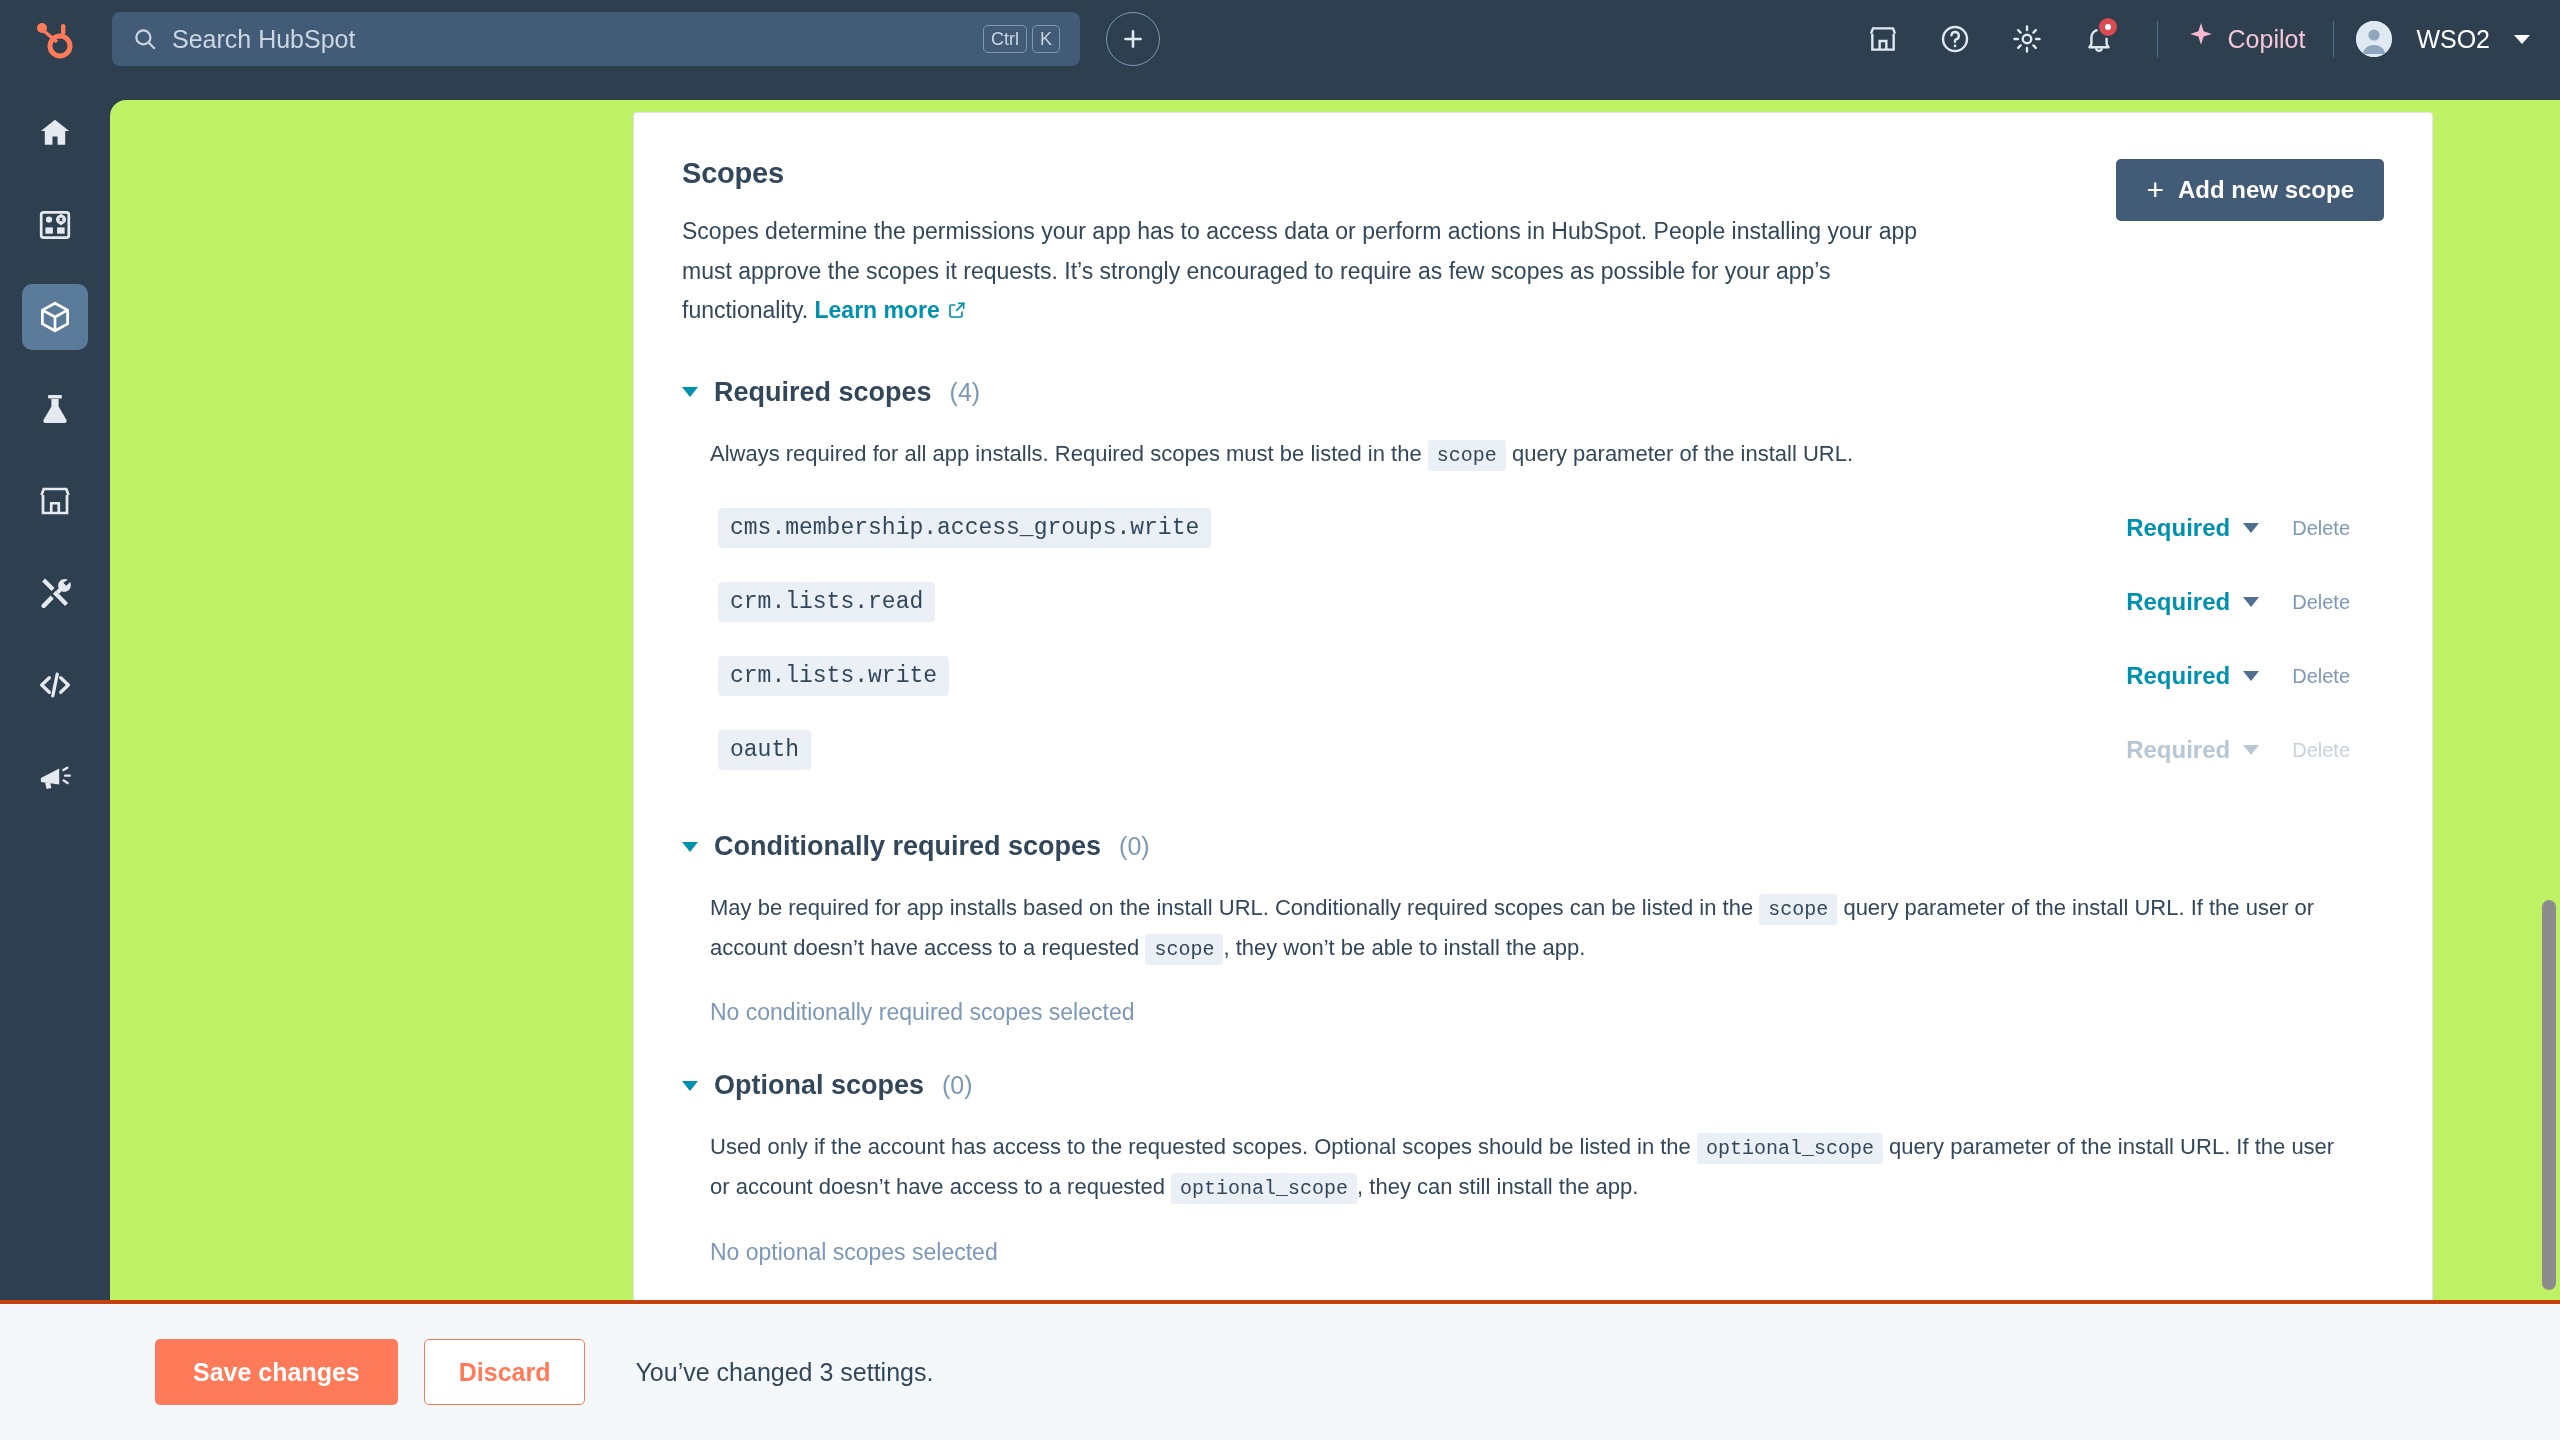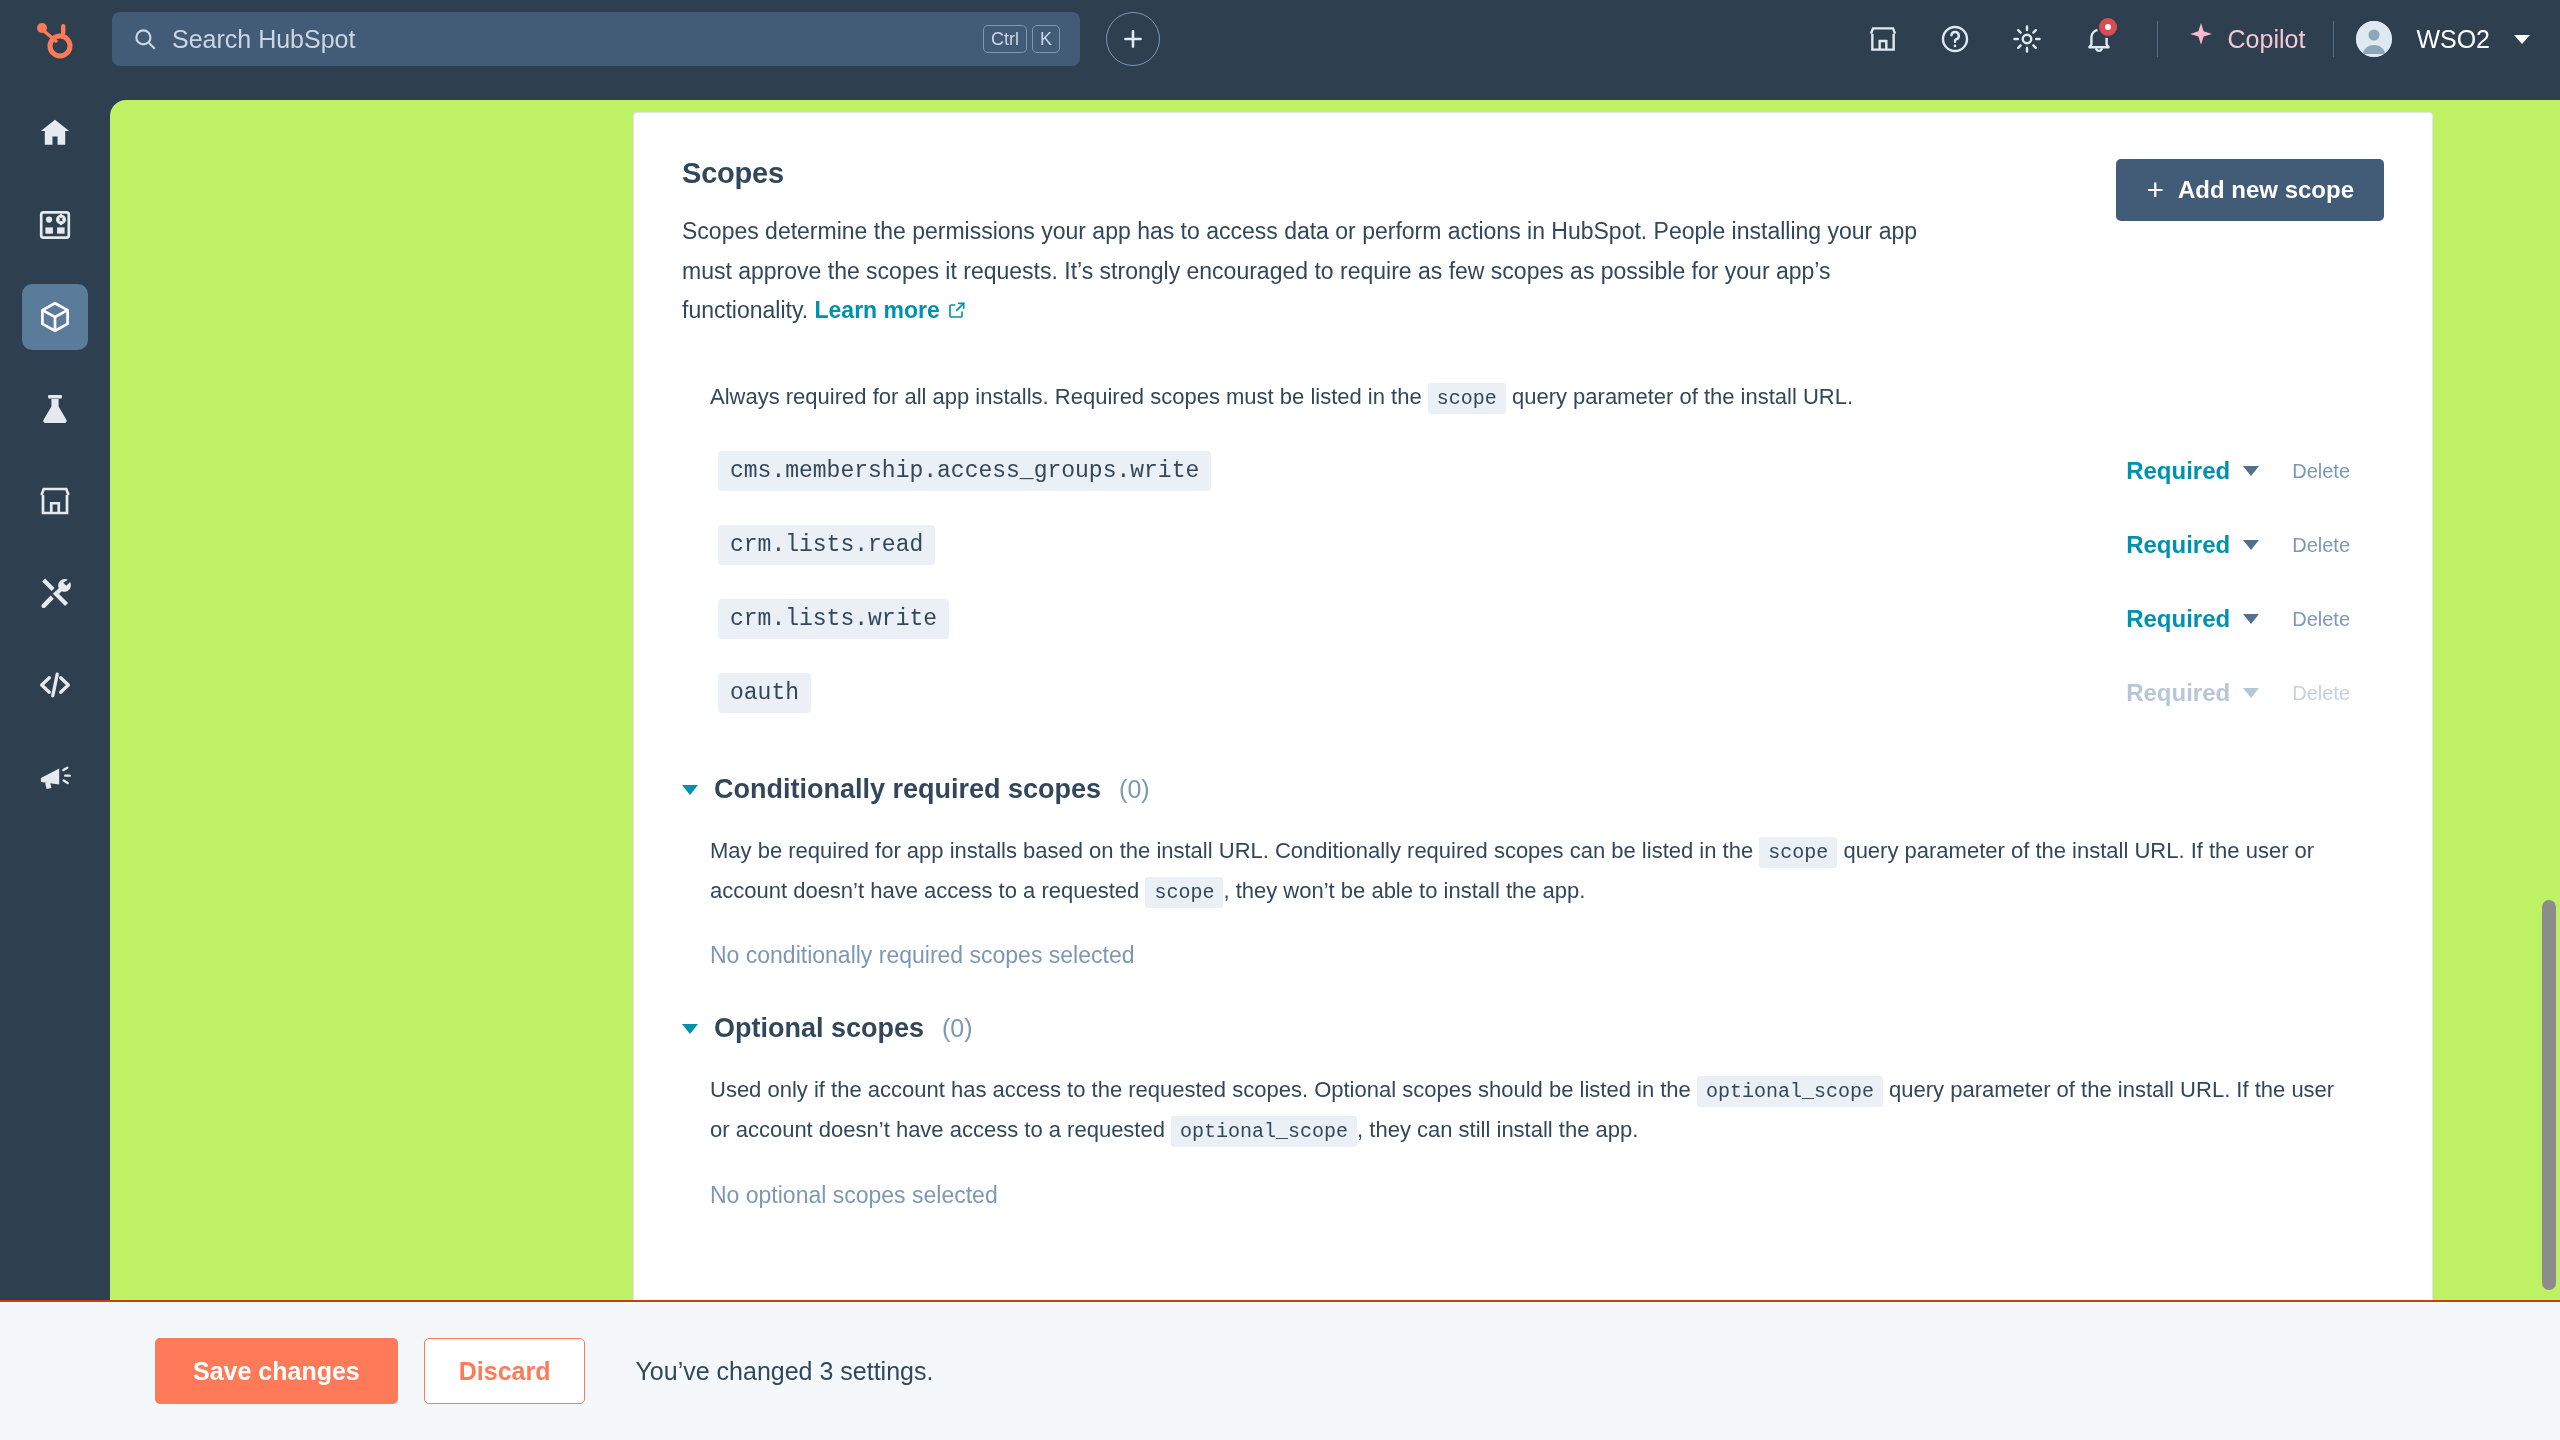--- a/index.html
+++ b/index.html
@@ -218,21 +218,21 @@
     width: 14px; height: 390px;
     background: #8c8c8c; border-radius: 7px;
     cursor: pointer;
   }
 
   
   .bottombar {
     position: absolute; left: 0; bottom: 0;
     width: 2560px; height: 140px;
     background: #f5f8fa;
-    border-top: 2px solid #c2410c;
+    border-top: 4px solid #c2410c;
     display: flex; align-items: center;
     padding-left: 155px; gap: 26px;
     z-index: 40;
   }
   .btn-save {
     background: #ff7a59; color: #ffffff;
     border: none; border-radius: 5px;
     height: 66px; padding: 0 38px;
     font-size: 25px; font-weight: bold;
     font-family: "Liberation Sans", sans-serif;
@@ -427,20 +427,25 @@
               <path d="M18 14.6V19a1.4 1.4 0 0 1-1.4 1.4H5A1.4 1.4 0 0 1 3.6 19V7.4A1.4 1.4 0 0 1 5 6h4.4"></path>
             </svg></span>
       </div>
 
       <button class="addbtn">
         <span class="pl">+</span>
         <span>Add new scope</span>
       </button>
 
       <div class="group">
+        <div class="group-head">
+          <span class="chev"></span>
+          <span class="group-title">Required scopes</span>
+          <span class="group-count">(4)</span>
+        </div>
         <div class="group-body">
           <div class="group-desc"><span>Always required for all app installs. Required scopes must be listed in the </span><code class="chip">scope</code><span> query parameter of the install URL.</span></div>
 
           <div class="scope-rows">
 
             <div class="scope-row">
               <span class="scope-name">cms.membership.access_groups.write</span>
               <span class="row-actions">
                 <span class="req-select">
                   <span>Required</span>

